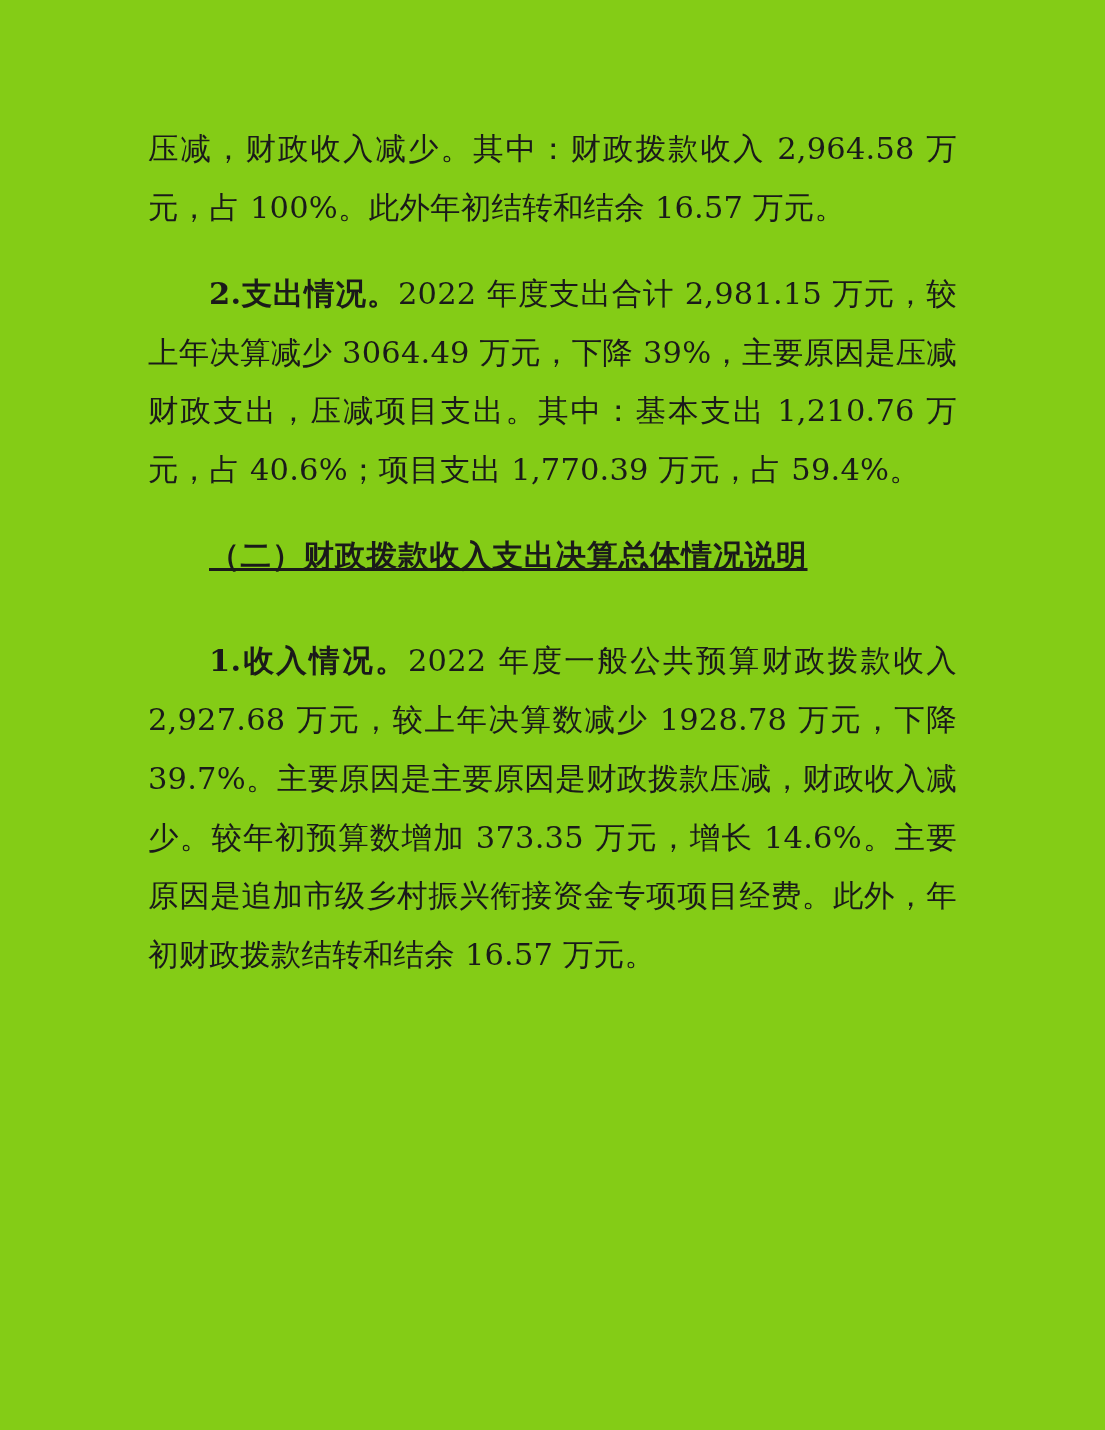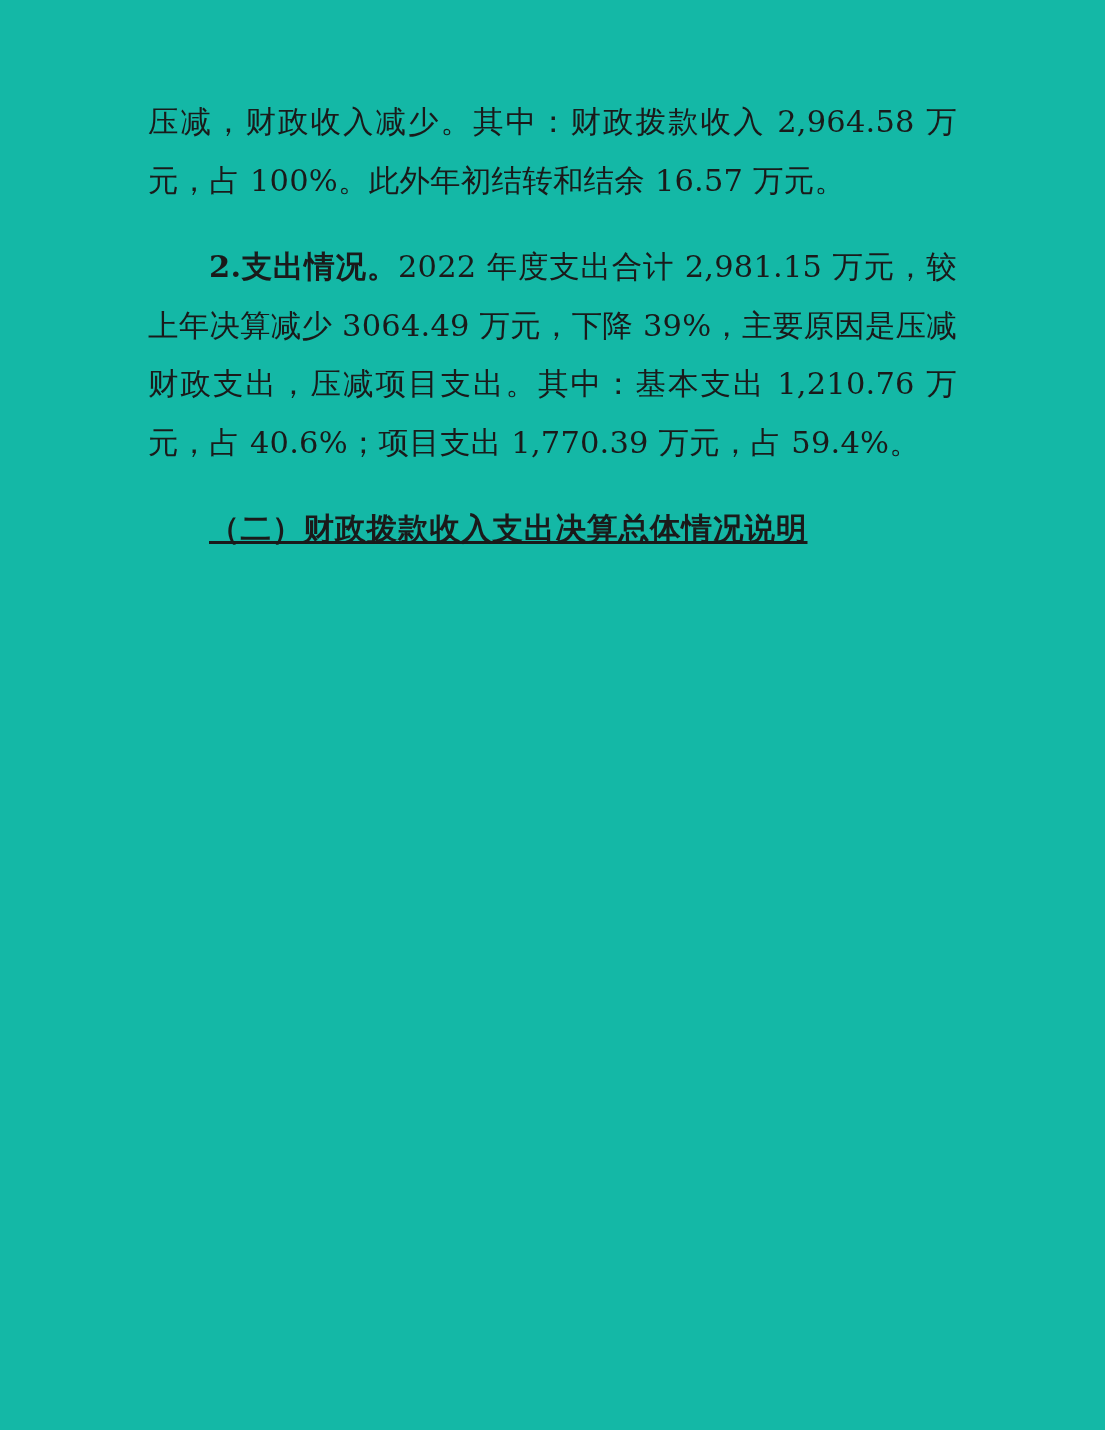--- a/index.html
+++ b/index.html
@@ -11,22 +11,22 @@
     width: 1105px;
     height: 1430px;
     font-family: "DejaVu Serif", "Liberation Serif", serif;
     color: #1a1a1a;
   }
   .page {
     position: relative;
     width: 1105px;
     height: 1430px;
     box-sizing: border-box;
-    padding: 93px 148px 60px 148px;
-    background: #14b8a6;
+    padding: 120px 148px 60px 148px;
+    background: #84cc16;
   }
   .doc-body {
     font-size: 30.5px;
     line-height: 1.93;
     text-align: justify;
     text-justify: inter-ideograph;
     letter-spacing: 0.2px;
   }
   p {
     margin: 0 0 16px 0;
@@ -71,15 +71,18 @@
     </p>
 
     <div class="spacer-sm"></div>
 
 
     <div class="spacer-sm"></div>
 
 
     <div class="spacer-sm"></div>
 
+    <p class="para">
+      <span class="lead-bold">1.收入情况。</span><span>2022 年度一般公共预算财政拨款收入 2,927.68 万元，较上年决算数减少 1928.78 万元，下降 39.7%。主要原因是主要原因是财政拨款压减，财政收入减少。较年初预算数增加 373.35 万元，增长 14.6%。主要原因是追加市级乡村振兴衔接资金专项项目经费。此外，年初财政拨款结转和结余 16.57 万元。</span>
+    </p>
 
   </div>
 </div>
 
 </body></html>

